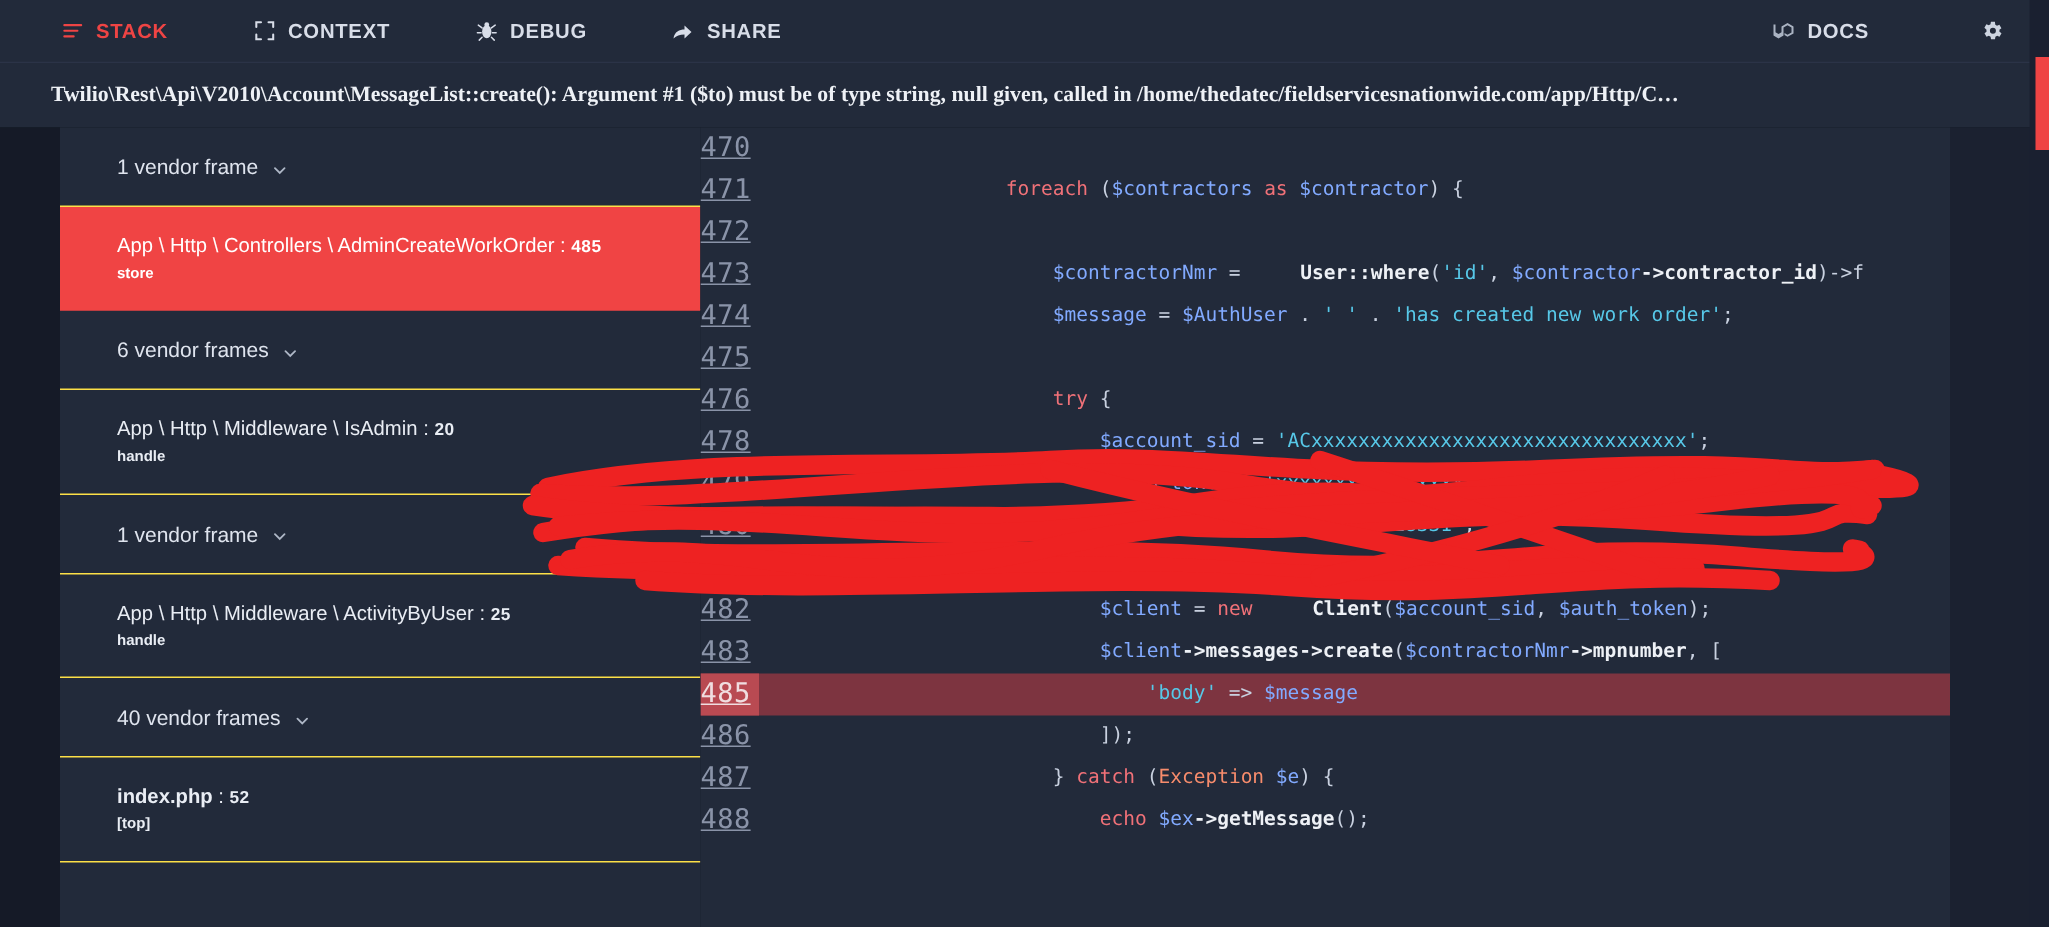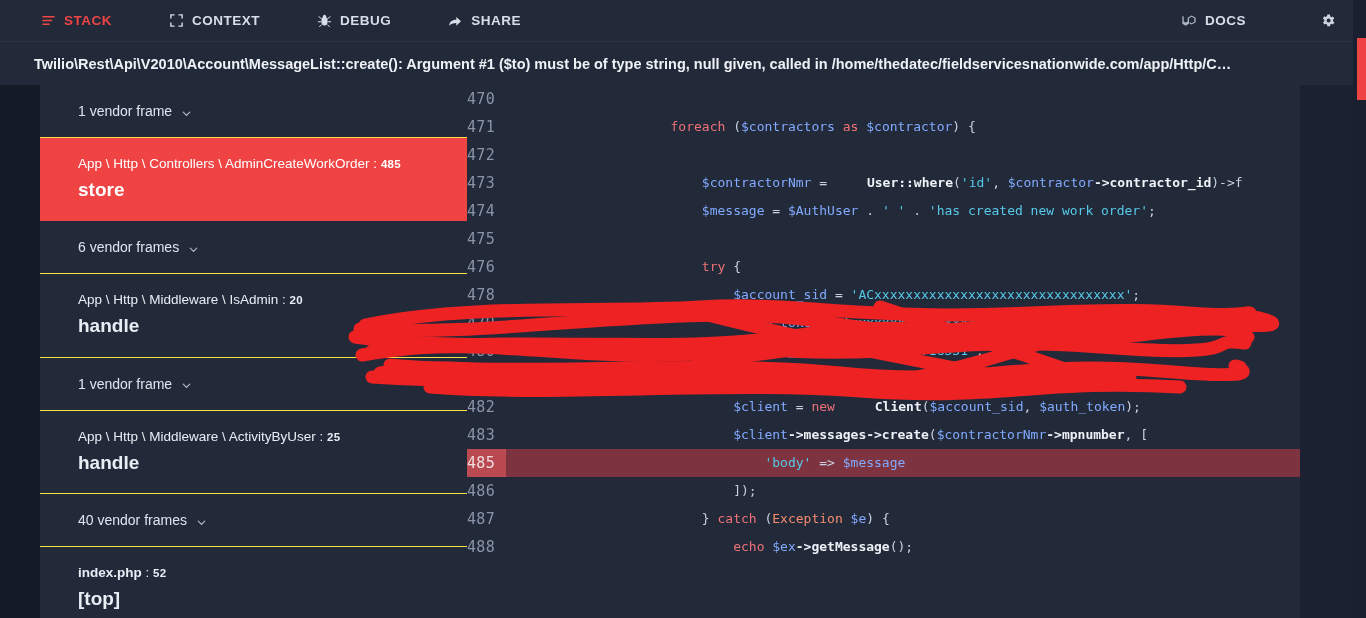--- a/index.html
+++ b/index.html
@@ -28,21 +28,21 @@
   .nav-item .ic { display: inline-flex; align-items: center; justify-content: center; width: 16px; height: 16px; }
   .nav-right {
     position: absolute; right: 0; top: 0; height: 41px;
     display: flex; align-items: center; padding-right: 30px; gap: 34px;
   }
 
   
   .errbar {
     position: absolute; left: 0; top: 41px; width: 1366px; height: 44px;
     background: #222a3a; border-top: 1px solid #2b3347;
-    display: flex; align-items: center;
+    display: flex; align-items: center; font-family: Liberation Serif, serif;
   }
   .errbar .msg {
     padding-left: 34px; padding-right: 70px;
     font-size: 14.5px; font-weight: bold; color: #eef1f6;
     white-space: nowrap; overflow: hidden; text-overflow: ellipsis;
   }
 
   
   .body-wrap { position: absolute; left: 0; top: 85px; width: 1366px; height: 533px; background: #151a27; }
 
@@ -61,39 +61,39 @@
   }
   .frame.vendor { padding-top: 18px; padding-bottom: 18px; }
   .frame.active { background: #f04444; border-bottom-color: #f04444; }
   .frame-line1 {
     font-size: 13.5px; color: #e9edf4; line-height: 1.55; white-space: nowrap;
   }
   .frame.active .frame-line1 { color: #ffffff; }
   .frame-line1 .lineno { font-size: 11.5px; font-weight: bold; letter-spacing: .3px; }
   .frame-line1 .fname { font-weight: bold; }
   .frame-method {
-    font-size: 19px; font-weight: bold; color: #e9edf4; line-height: 1.55;
+    font-size: 10px; font-weight: bold; color: #e9edf4; line-height: 1.55;
   }
   .frame.active .frame-method { color: #ffffff; }
   .vendor-label { font-size: 14px; color: #dfe4ee; display: flex; align-items: center; gap: 9px; }
   .chev { display: inline-block; width: 11px; height: 11px; }
 
   
   .code {
     position: absolute; left: 467px; top: 0; width: 833px; height: 533px;
     background: #222a3a; overflow: hidden;
     font-family: "DejaVu Sans Mono", monospace;
     font-size: 13px;
   }
   .cline { position: relative; display: flex; height: 28px; align-items: center; width: 833px; }
   .cline.hl { background: #7d3440; }
   .gut {
     width: 39px; min-width: 39px; height: 28px; line-height: 28px;
-    text-align: left; padding-right: 10px;
-    color: #8a93a8; font-size: 15px; letter-spacing: .3px;
+    text-align: center; padding-right: 10px;
+    color: #8a93a8; font-size: 18px; letter-spacing: .3px; text-decoration: underline;
   }
   .cline.hl .gut { background: #b94a52; color: #f0dde0; }
   .src { flex: 1; white-space: pre; color: #d6dbe6; padding-left: 8px; line-height: 28px; overflow: hidden; }
 
   
   .t-kw   { color: #f07178; }
   .t-var  { color: #82aaff; }
   .t-str  { color: #57c8e8; }
   .t-fn   { color: #eef1f6; font-weight: bold; }
   .t-cls  { color: #eef1f6; font-weight: bold; margin-left: 32px; }

